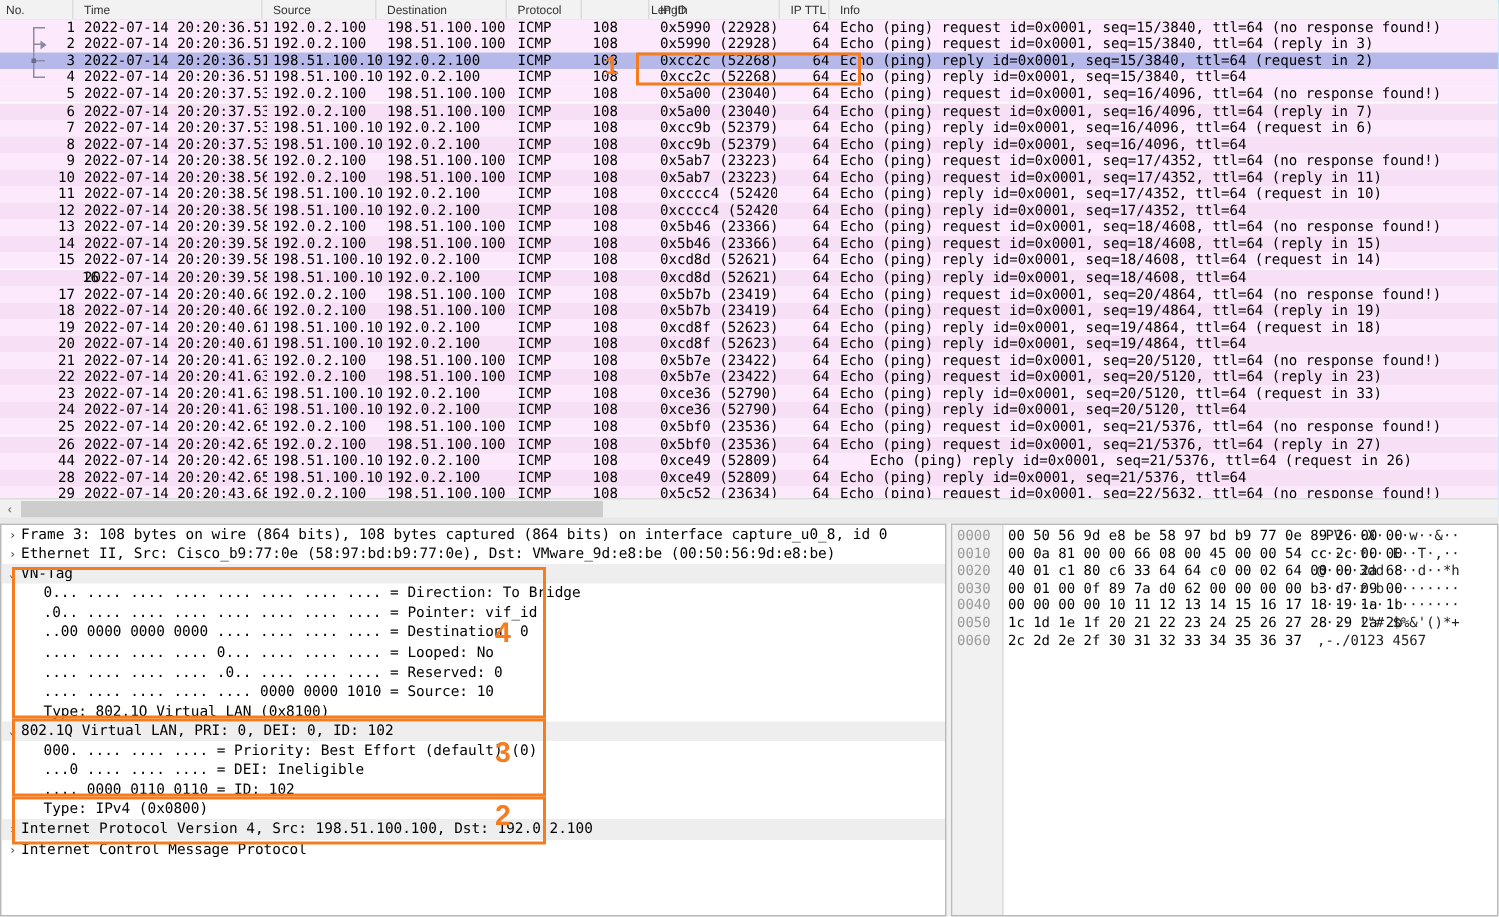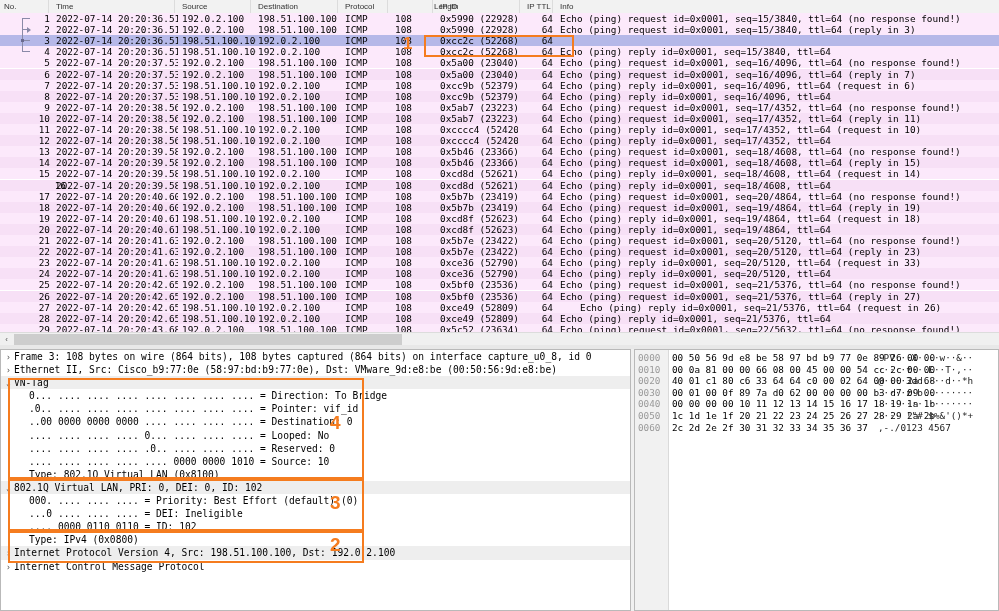--- a/index.html
+++ b/index.html
@@ -146,20 +146,21 @@
             <div class="g-h" style="left:6px;width:6px;"></div>
           </div>
           <div class="cell num" style="left: 4px; width: 46px; text-align: right;">3</div>
           <div class="cell" style="left: 56px; width: 122px;">2022-07-14 20:20:36.514117394</div>
           <div class="cell" style="left: 182px; width: 74px;">198.51.100.100</div>
           <div class="cell" style="left: 258px; width: 84px;">192.0.2.100</div>
           <div class="cell" style="left: 345px; width: 44px;">ICMP</div>
           <div class="cell" style="left: 395px; width: 34px;">108</div>
           <div class="cell" style="left: 440px; width: 78px;">0xcc2c (52268)</div>
           <div class="cell num" style="left: 527px; width: 26px; text-align: right;">64</div>
+          <div class="cell" style="left: 560px; width: 430px;">Echo (ping) reply    id=0x0001, seq=15/3840, ttl=64 (request in 2)</div>
         </div>
         <div class="prow c1" style="top: 33.3px;">
           <div class="gutter">
             <div class="g-v" style="top:0;height:6px;"></div>
             <div class="g-h" style="top:5px;"></div>
           </div>
           <div class="cell num" style="left: 4px; width: 46px; text-align: right;">4</div>
           <div class="cell" style="left: 56px; width: 122px;">2022-07-14 20:20:36.514119312</div>
           <div class="cell" style="left: 182px; width: 74px;">198.51.100.100</div>
           <div class="cell" style="left: 258px; width: 84px;">192.0.2.100</div>
@@ -405,21 +406,21 @@
           <div class="cell" style="left: 56px; width: 122px;">2022-07-14 20:20:42.657711660</div>
           <div class="cell" style="left: 182px; width: 74px;">192.0.2.100</div>
           <div class="cell" style="left: 258px; width: 84px;">198.51.100.100</div>
           <div class="cell" style="left: 345px; width: 44px;">ICMP</div>
           <div class="cell" style="left: 395px; width: 34px;">108</div>
           <div class="cell" style="left: 440px; width: 78px;">0x5bf0 (23536)</div>
           <div class="cell num" style="left: 527px; width: 26px; text-align: right;">64</div>
           <div class="cell" style="left: 560px; width: 430px;">Echo (ping) request  id=0x0001, seq=21/5376, ttl=64 (reply in 27)</div>
         </div>
         <div class="prow c1" style="top: 288.6px;">
-          <div class="cell num" style="left: 4px; width: 46px; text-align: right;">27</div>
+          <div class="cell num" style="left: 4px; width: 46px; text-align: right;">44</div>
           <div class="cell" style="left: 56px; width: 122px;">2022-07-14 20:20:42.657980675</div>
           <div class="cell" style="left: 182px; width: 74px;">198.51.100.100</div>
           <div class="cell" style="left: 258px; width: 84px;">192.0.2.100</div>
           <div class="cell" style="left: 345px; width: 44px;">ICMP</div>
           <div class="cell" style="left: 395px; width: 34px;">108</div>
           <div class="cell" style="left: 440px; width: 78px;">0xce49 (52809)</div>
           <div class="cell num" style="left: 527px; width: 26px; text-align: right;">64</div>
           <div class="cell" style="left: 580px; width: 430px;">Echo (ping) reply    id=0x0001, seq=21/5376, ttl=64 (request in 26)</div>
         </div>
         <div class="prow c2" style="top: 299.7px;">

